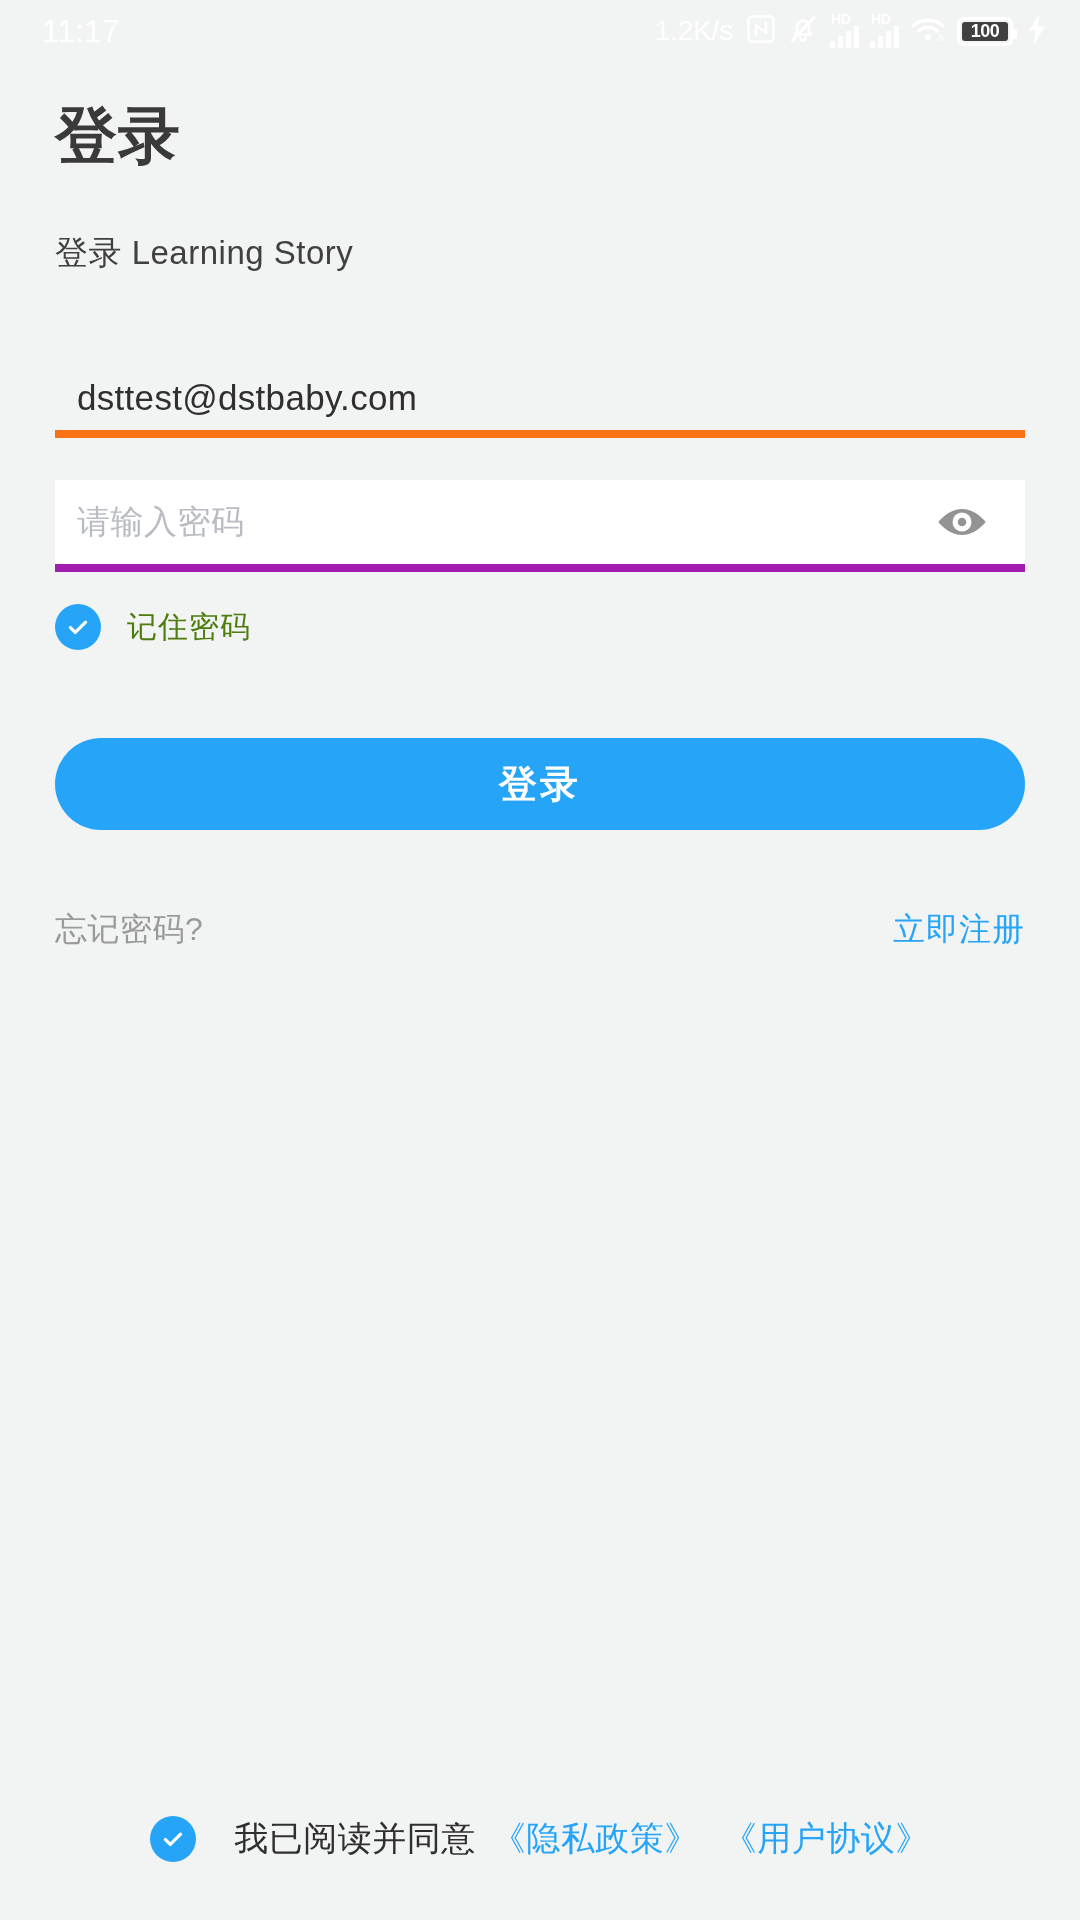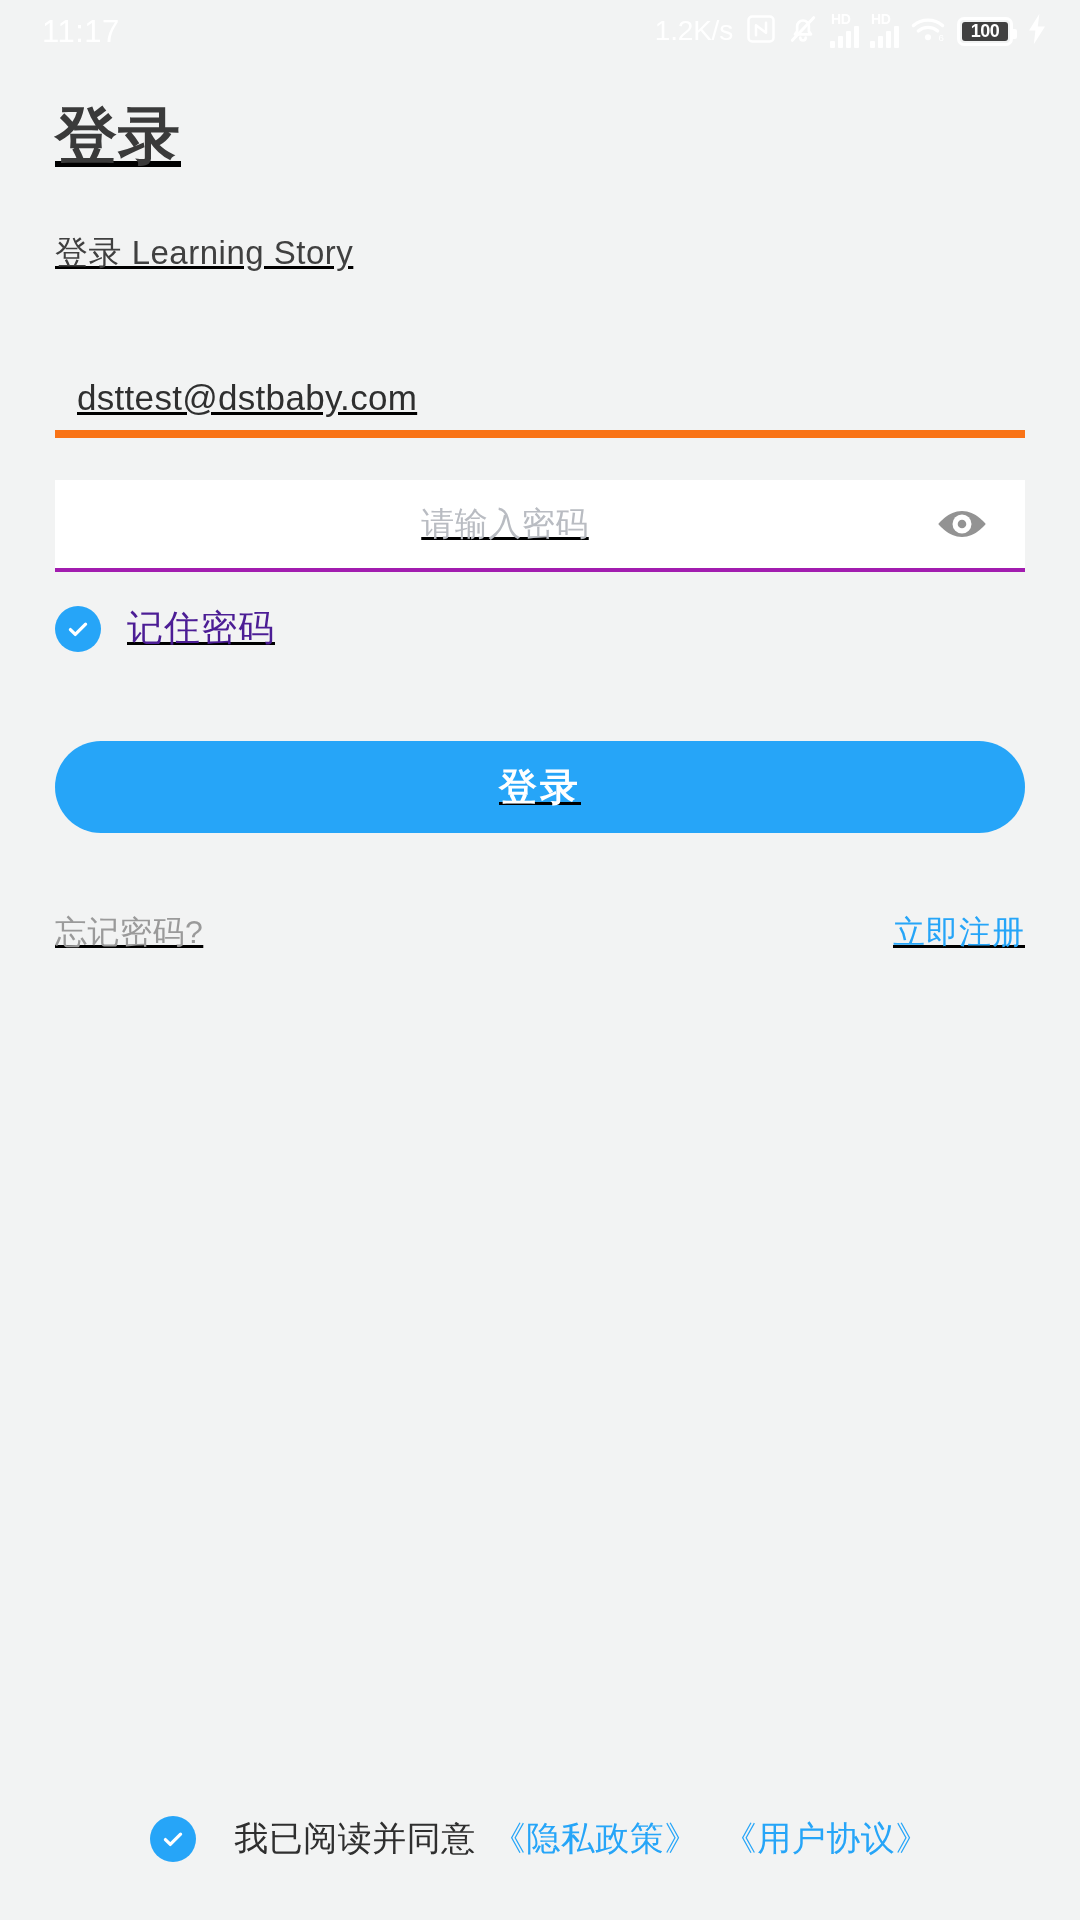--- a/index.html
+++ b/index.html
@@ -111,21 +111,20 @@
     color: #ffffff;
     font-size: 18px;
     font-weight: 700;
     line-height: 1;
     letter-spacing: -0.5px;
   }
 
   
   .page {
     padding: 0 55px;
-    text-decoration: underline;
   }
   .page-title {
     font-size: 62px;
     font-weight: 700;
     color: #3a3a3a;
     margin: 38px 0 0 0;
     line-height: 1.15;
     letter-spacing: 1px;
   }
   .page-subtitle {
@@ -144,27 +143,26 @@
   .email-value {
     font-size: 35px;
     color: #2f2f2f;
     letter-spacing: 0.3px;
   }
 
   
   .field-password {
     margin-top: 42px;
     background: #ffffff;
-    border-bottom: 4px solid #a21caf;
+    border-bottom: 8px solid #a21caf;
     height: 92px;
     display: flex;
     align-items: center;
     padding: 0 22px;
     box-sizing: border-box;
-    text-align: center;
   }
   .password-placeholder {
     font-size: 33px;
     color: #b9bcc2;
     flex: 1;
     letter-spacing: 0.5px;
   }
   .eye-icon {
     width: 58px;
     height: 40px;
@@ -185,22 +183,22 @@
     width: 46px;
     height: 46px;
     border-radius: 50%;
     background: #26a5f8;
     display: flex;
     align-items: center;
     justify-content: center;
     flex: none;
   }
   .remember-label {
-    font-size: 36px;
-    color: #4c1d95;
+    font-size: 30px;
+    color: #4d7c0f;
     letter-spacing: 1px;
   }
 
   
   .login-button {
     margin-top: 88px;
     width: 100%;
     height: 92px;
     background: #26a5f8;
     border: none;

